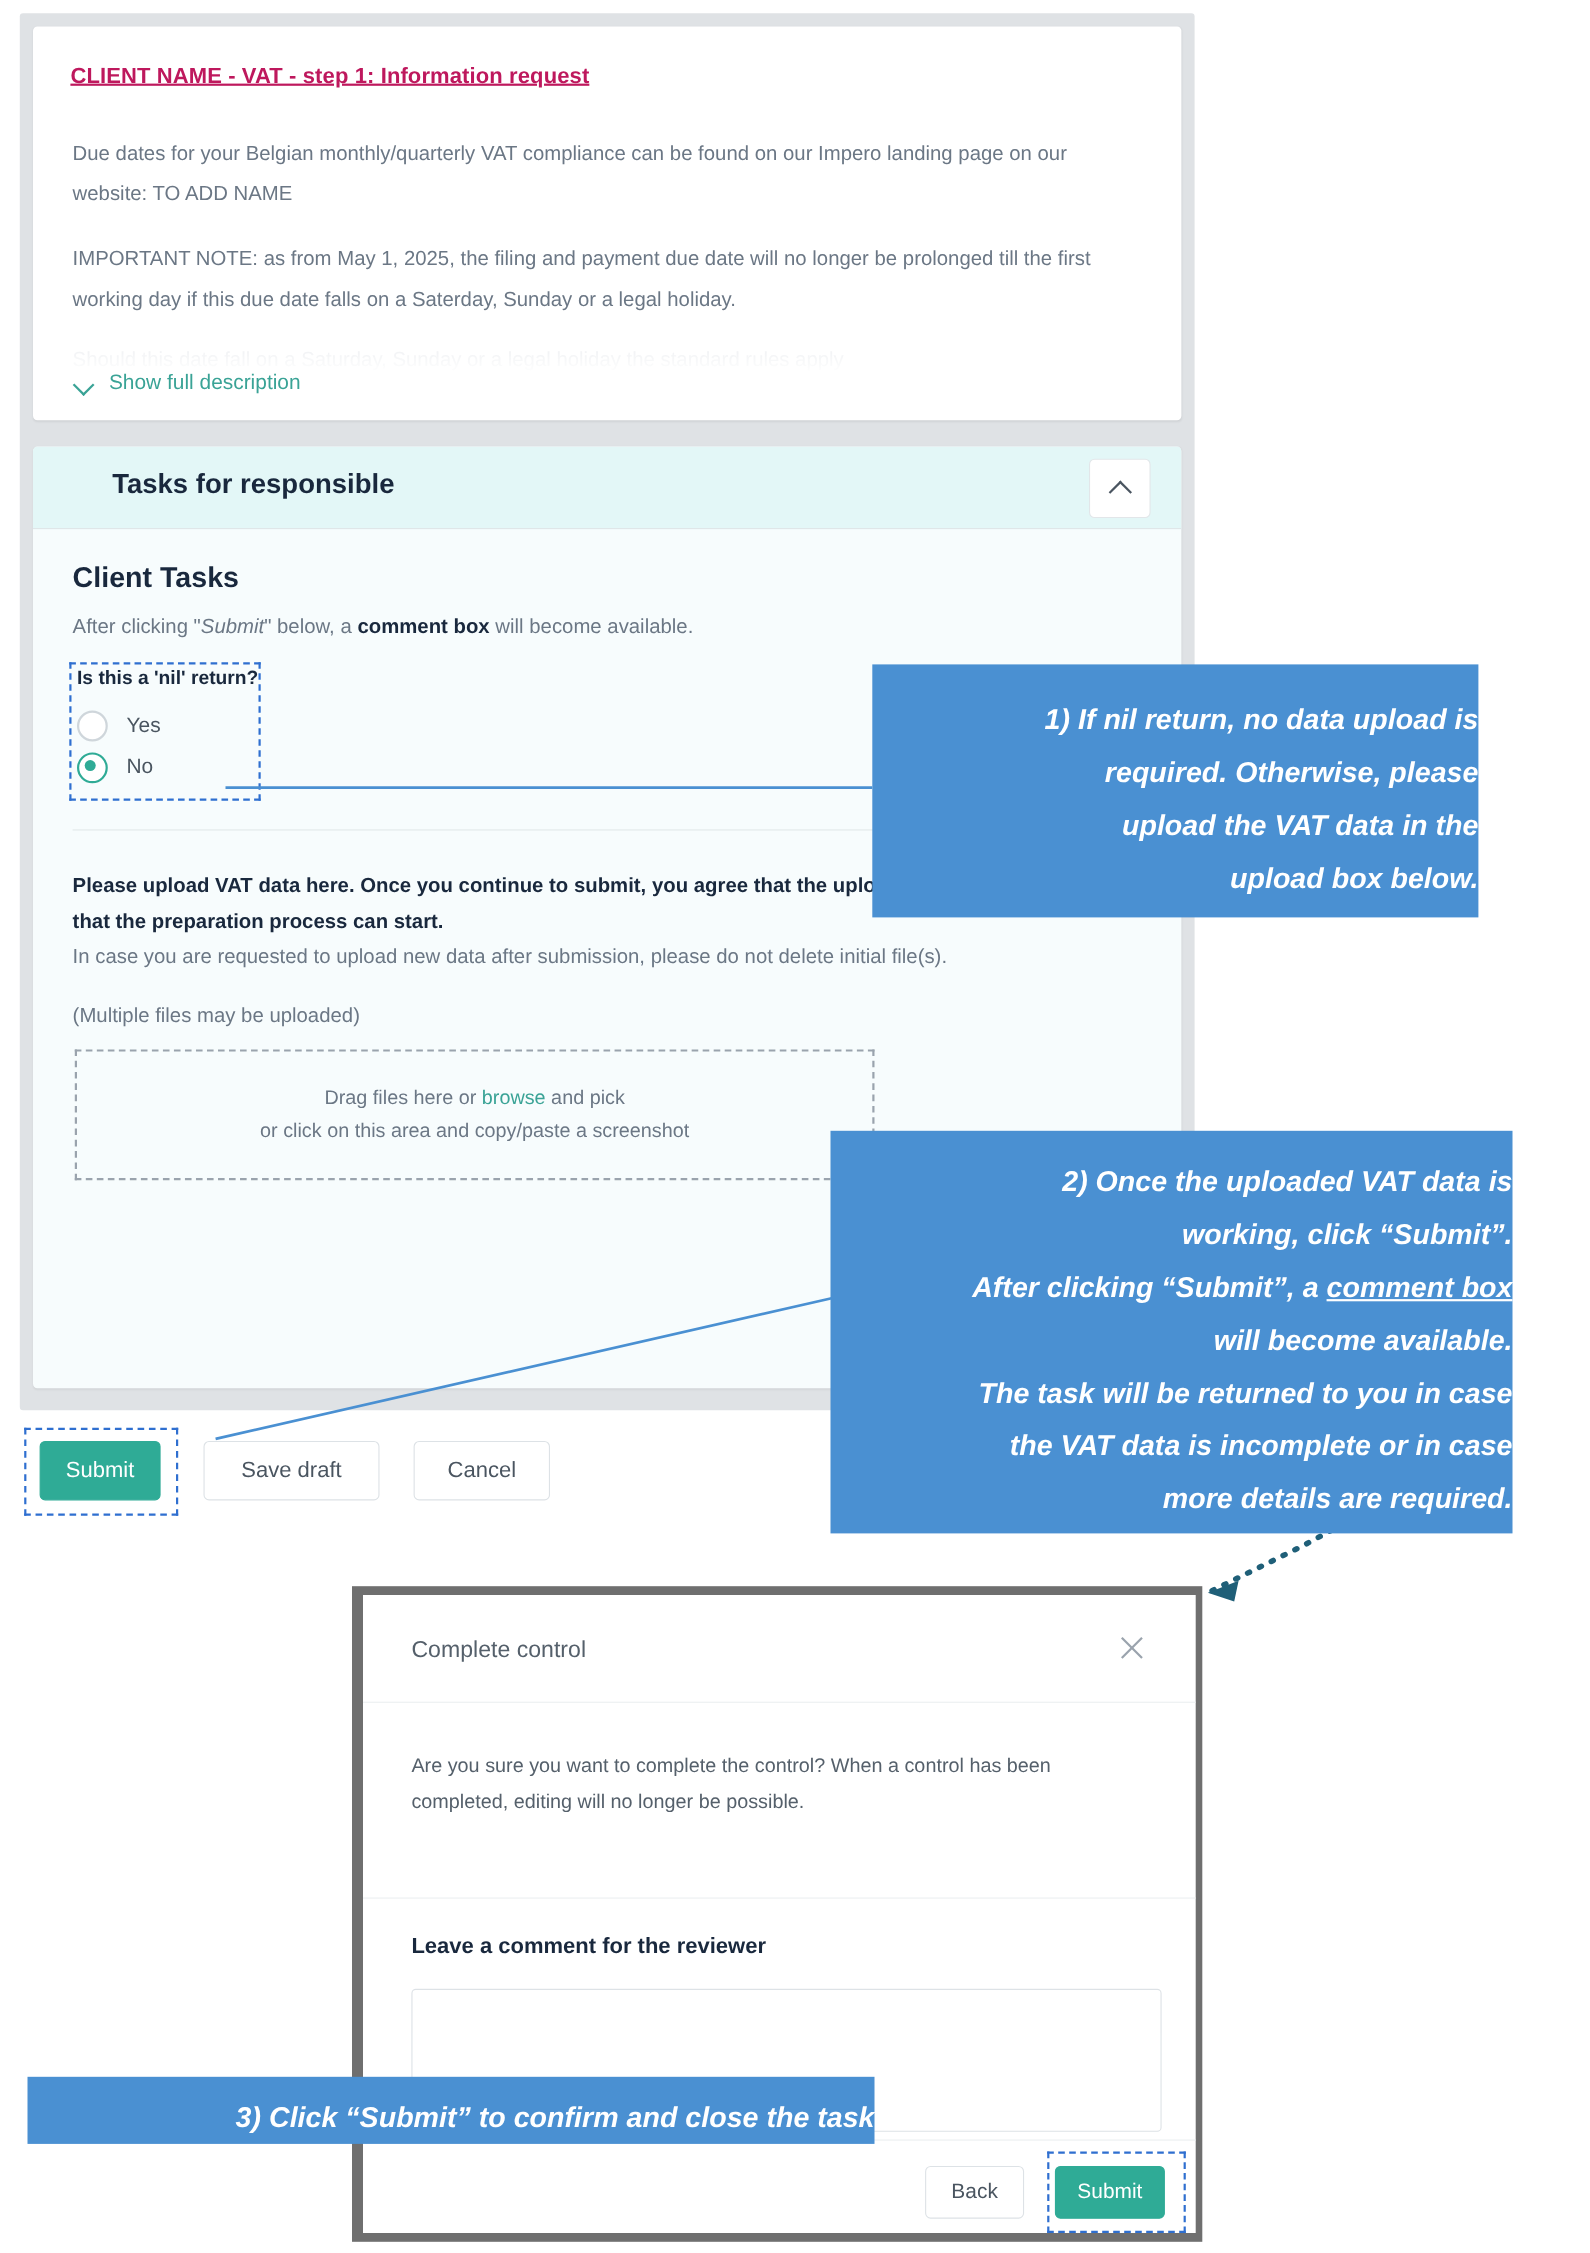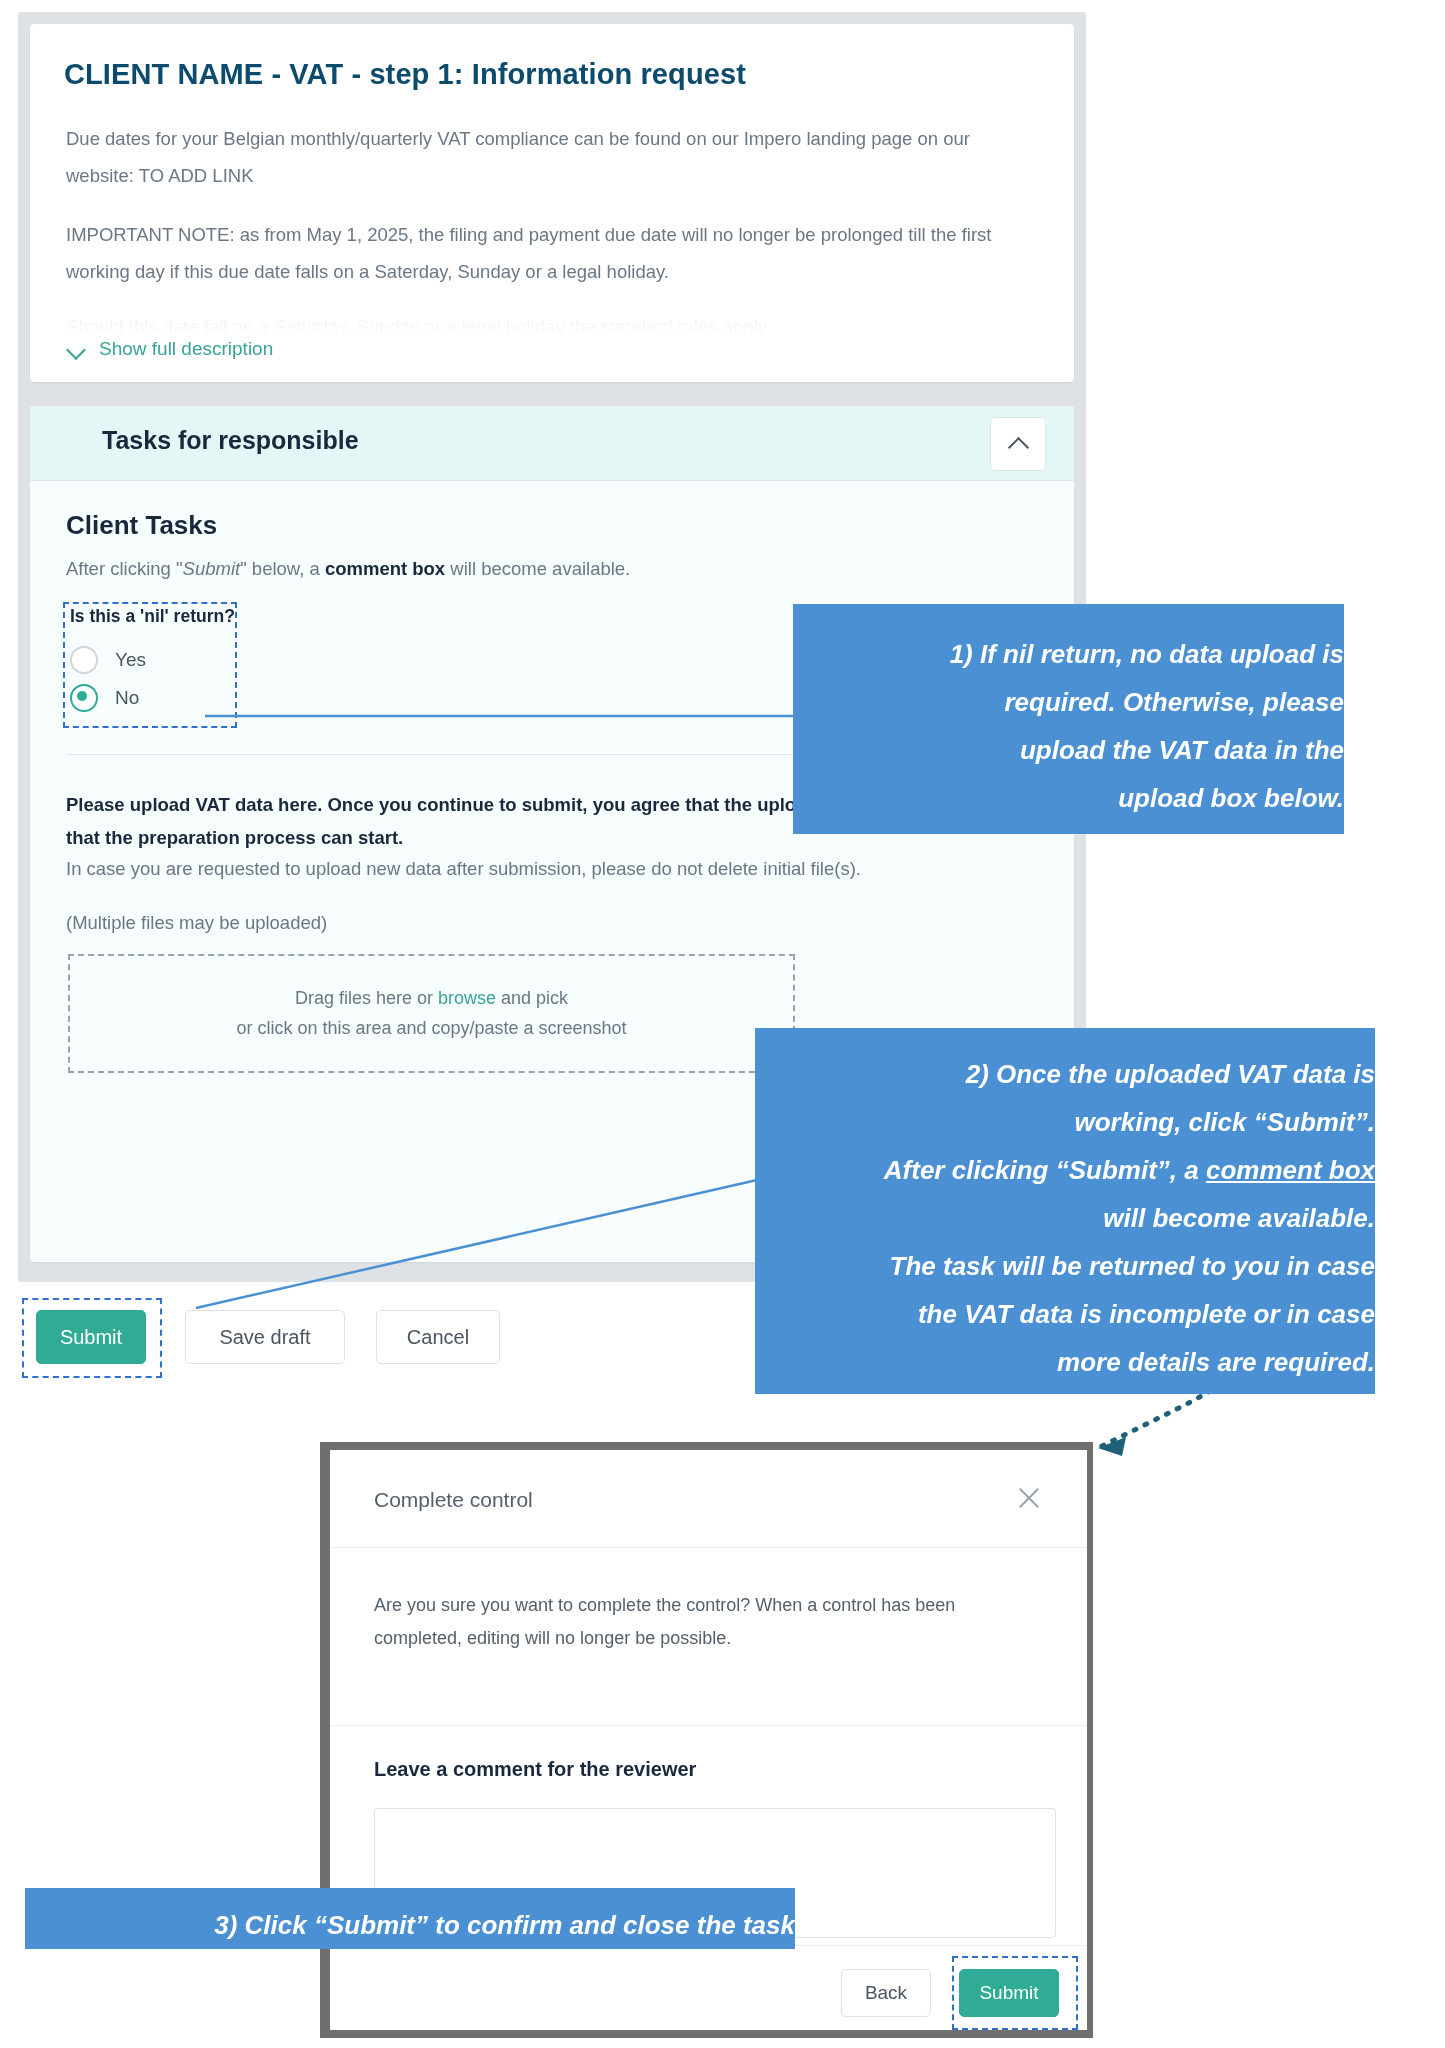--- a/index.html
+++ b/index.html
@@ -19,22 +19,23 @@
 
   
   .desc-card{
     position:absolute;left:30px;top:24px;width:1044px;height:358px;
     background:#ffffff;border-radius:4px;
     box-shadow:0 1px 2px rgba(0,0,0,.07);
     overflow:hidden;
   }
   .desc-title{
     position:absolute;left:34px;top:34px;
-    font-size:29px;font-weight:bold;color:#0c4a6e;letter-spacing:.1px;
+    font-size:20px;font-weight:bold;color:#be185d;letter-spacing:.1px;
     white-space:nowrap;
+    text-decoration:underline;
   }
   .desc-p{
     position:absolute;left:36px;width:975px;
     font-size:18.5px;line-height:37px;color:#6b7785;
   }
   .desc-p1{top:96px;}
   .desc-p2{top:192px;}
   .fade-line{
     position:absolute;left:36px;top:290px;width:1000px;height:26px;
     font-size:18.5px;line-height:26px;color:#c9ced6;
@@ -236,21 +237,21 @@
 </style>
 </head>
 <body>
 
 <div class="stage">
 
   <div class="shell"></div>
 
   <div class="desc-card">
     <div class="desc-title">CLIENT NAME - VAT - step 1: Information request</div>
-    <div class="desc-p desc-p1">Due dates for your Belgian monthly/quarterly VAT compliance can be found on our Impero landing page on our website: TO ADD LINK</div>
+    <div class="desc-p desc-p1">Due dates for your Belgian monthly/quarterly VAT compliance can be found on our Impero landing page on our website: TO ADD NAME</div>
     <div class="desc-p desc-p2">IMPORTANT NOTE: as from May 1, 2025, the filing and payment due date will no longer be prolonged till the first working day if this due date falls on a Saterday, Sunday or a legal holiday.</div>
     <div class="fade-line">Should this date fall on a Saturday, Sunday or a legal holiday the standard rules apply</div>
     <div class="show-full">
       <span class="chev-down"></span>
       <span>Show full description</span>
     </div>
   </div>
 
   <div class="tasks-card">
 

